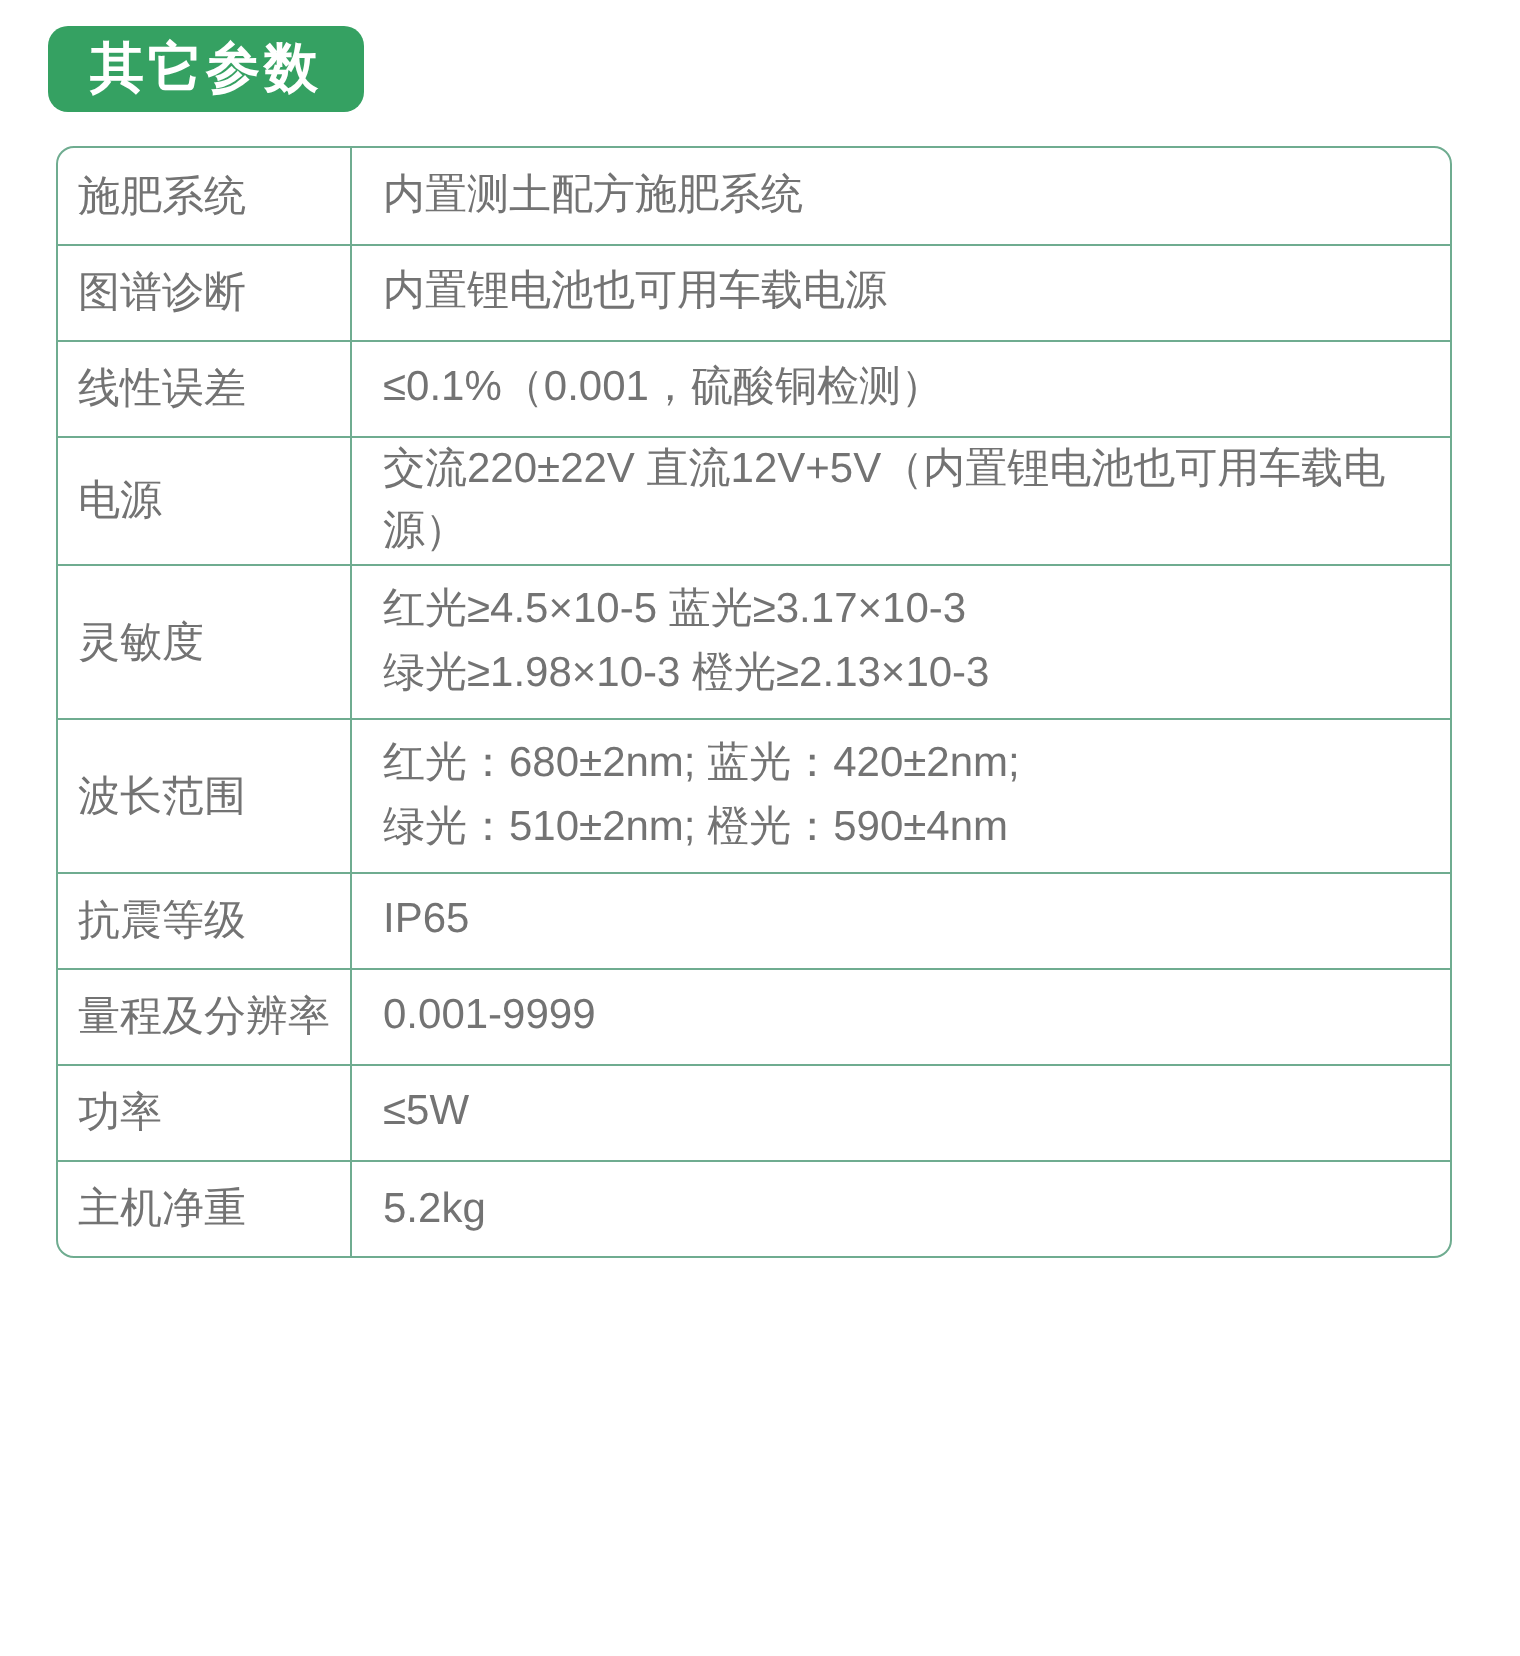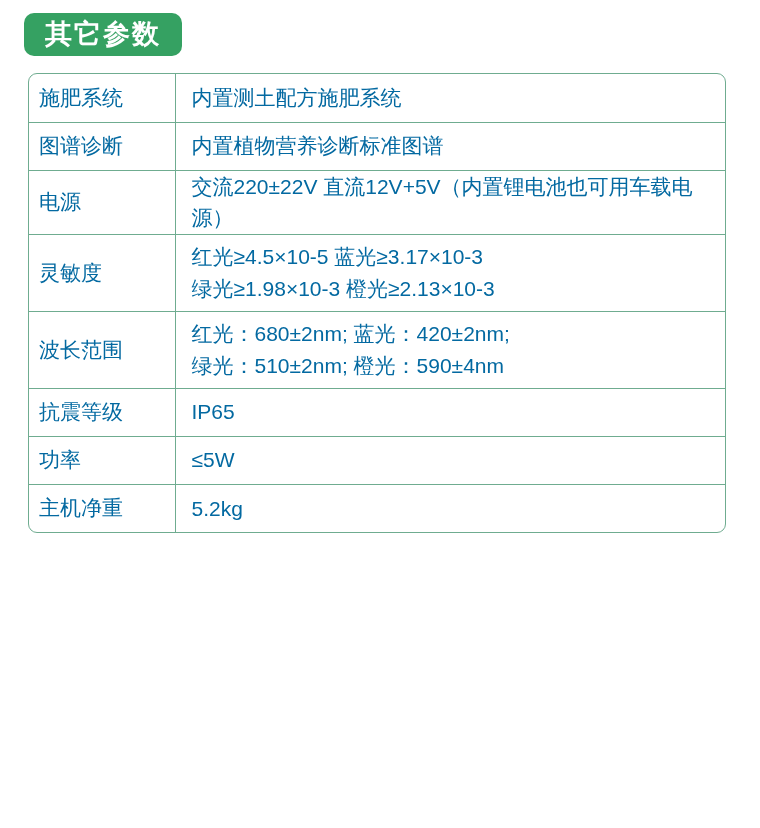--- a/index.html
+++ b/index.html
@@ -36,21 +36,21 @@
     overflow: hidden;
     background: #ffffff;
   }
   table.spec {
     width: 100%;
     border-collapse: collapse;
     table-layout: fixed;
   }
   table.spec td {
     border-bottom: 1px solid #6fac90;
-    color: #0369a1;
+    color: #737373;
     font-size: 21px;
     vertical-align: middle;
   }
   table.spec tr:last-child td { border-bottom: none; margin-top: 24px; }
   td.label {
     width: 146px;
     border-right: 1px solid #6fac90;
     padding: 0 4px 0 10px;
     height: 48px;
     letter-spacing: 0px;
@@ -73,41 +73,49 @@
 
   <div class="spec-wrap">
     <table class="spec">
       <tbody>
         <tr>
           <td class="label">施肥系统</td>
           <td class="value">内置测土配方施肥系统</td>
         </tr>
         <tr>
           <td class="label">图谱诊断</td>
-          <td class="value">内置植物营养诊断标准图谱</td>
+          <td class="value">内置锂电池也可用车载电源</td>
+        </tr>
+        <tr>
+          <td class="label">线性误差</td>
+          <td class="value">≤0.1%（0.001，硫酸铜检测）</td>
         </tr>
         <tr>
           <td class="label">电源</td>
           <td class="value">交流220±22V 直流12V+5V（内置锂电池也可用车载电源）</td>
         </tr>
         <tr class="tall">
           <td class="label">灵敏度</td>
           <td class="value">红光≥4.5×10-5 蓝光≥3.17×10-3
 绿光≥1.98×10-3 橙光≥2.13×10-3</td>
         </tr>
         <tr class="tall">
           <td class="label">波长范围</td>
           <td class="value">红光：680±2nm; 蓝光：420±2nm;
 绿光：510±2nm; 橙光：590±4nm</td>
         </tr>
         <tr>
           <td class="label">抗震等级</td>
           <td class="value">IP65</td>
         </tr>
         <tr>
+          <td class="label">量程及分辨率</td>
+          <td class="value">0.001-9999</td>
+        </tr>
+        <tr>
           <td class="label">功率</td>
           <td class="value">≤5W</td>
         </tr>
         <tr>
           <td class="label">主机净重</td>
           <td class="value">5.2kg</td>
         </tr>
       </tbody>
     </table>
   </div>

